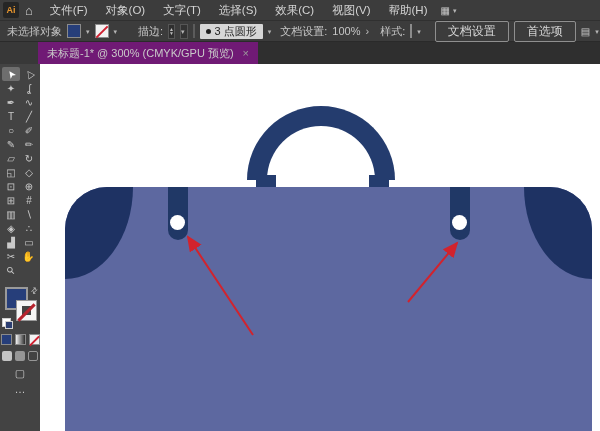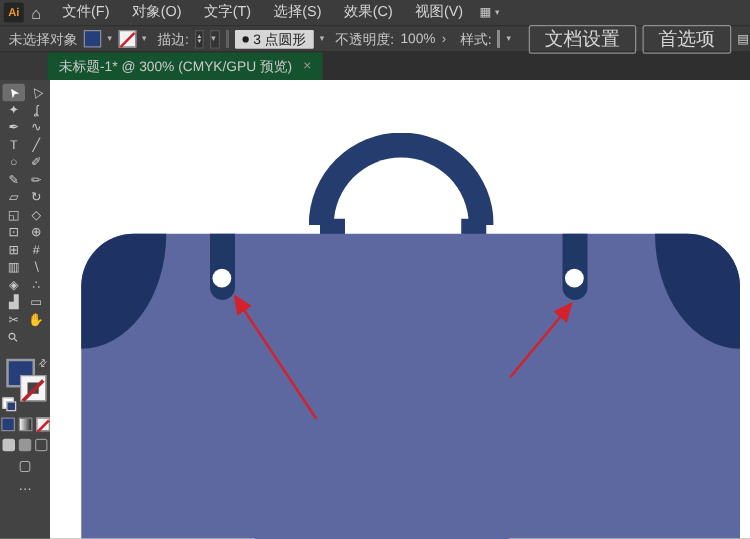--- a/index.html
+++ b/index.html
@@ -32,26 +32,26 @@
   .combo-dark { width:38px; height:15px; background:#333; border:1px solid #565656; display:flex;
                 align-items:center; justify-content:flex-end; padding-right:2px; }
   .profile-box { width:46px; height:14px; background:#8e8e8e; border:1px solid #5c5c5c; position:relative; }
   .profile-box::after { content:""; position:absolute; left:3px; right:3px; top:6px; height:2px; background:#3a3a3a; }
   .brush-pill { height:15px; background:#d6d6d6; color:#1f1f1f; display:flex; align-items:center;
                 gap:4px; padding:0 6px; border-radius:1px; }
   .brush-dot { width:5px; height:5px; border-radius:50%; background:#1f1f1f; }
   .chev { color:#bdbdbd; font-size:11px; }
   .style-swatch { width:14px; height:14px; background:#e9e9e9; border:1px solid #8b8b8b; }
   .vsep { width:1px; height:14px; background:#585858; margin:0 2px; }
-  .cb-button { border:1px solid #8f8f8f; border-radius:2px; color:#d6d6d6; padding:1px 12px; font-size:15px; }
+  .cb-button { border:1px solid #8f8f8f; border-radius:2px; color:#d6d6d6; padding:1px 12px; font-size:12px; }
   .arrange-icon { font-size:10px; color:#c8c8c8; }
   
   .tabbar { height:22px; background:#2f2f2f; display:flex; align-items:stretch; }
   .tab-spacer { width:38px; background:#383838; }
-  .tab { background:#14532d; color:#c9c9c9; font-size:11px; display:flex; align-items:center; gap:9px; padding:0 9px; }
+  .tab { background:#701a75; color:#c9c9c9; font-size:11px; display:flex; align-items:center; gap:9px; padding:0 9px; }
   .tab-close { color:#9c9c9c; font-size:11px; }
   
   .main { display:flex; height:367px; }
   .tools { width:40px; background:#434343; display:flex; flex-direction:column; align-items:center; padding-top:3px; flex:none; }
   .tools-grid { display:grid; grid-template-columns:18px 18px; }
   .tool { width:18px; height:14px; display:flex; align-items:center; justify-content:center;
           font-size:10px; color:#c9c9c9; }
   .tool.selected { background:#6e6e6e; border-radius:2px; color:#ffffff; }
   .fillstroke { position:relative; width:38px; height:44px; margin-top:9px; flex:none; }
   .fs-fill { position:absolute; left:4px; top:1px; width:23px; height:23px; background:#263e7a; border:2px solid #9a9a9a; }
@@ -99,50 +99,51 @@
   <div class="menubar">
     <div class="ai-logo">Ai</div>
     <div class="home-icon">⌂</div>
     <div style="display:flex">
         <span class="menu-item">文件(F)</span>
         <span class="menu-item">对象(O)</span>
         <span class="menu-item">文字(T)</span>
         <span class="menu-item">选择(S)</span>
         <span class="menu-item">效果(C)</span>
         <span class="menu-item">视图(V)</span>
+        <span class="menu-item">帮助(H)</span>
       </div>
     <div class="workspace">
       <span class="ws-icon">▦</span>
       <span class="caret">▾</span>
     </div>
   </div>
 
   <div class="controlbar">
     <span class="cb-status">未选择对象</span>
     <span class="swatch fill-cb"></span>
     <span class="caret">▾</span>
     <span class="swatch stroke-cb">
         <span class="slash"></span>
       </span>
     <span class="caret">▾</span>
-    <span style="margin-left:4px;">描边:</span>
+    <span style="margin-left:16px;">描边:</span>
     <span class="stepper">
       <span>▲</span>
       <span>▼</span>
     </span>
     <span class="combo-dark">
         <span class="caret">▾</span>
       </span>
     <span class="profile-box"></span>
     <span class="brush-pill">
       <span class="brush-dot"></span>
       <span>3 点圆形</span>
     </span>
     <span class="caret">▾</span>
-    <span style="margin-left:4px;">不透明度:</span>
+    <span style="margin-left:4px;">文档设置:</span>
     <span>100%</span>
     <span class="chev">›</span>
     <span style="margin-left:6px;">样式:</span>
     <span class="style-swatch"></span>
     <span class="caret">▾</span>
     <span class="vsep"></span>
     <span class="cb-button">文档设置</span>
     <span class="cb-button">首选项</span>
     <span class="arrange-icon">▤</span>
     <span class="caret">▾</span>

